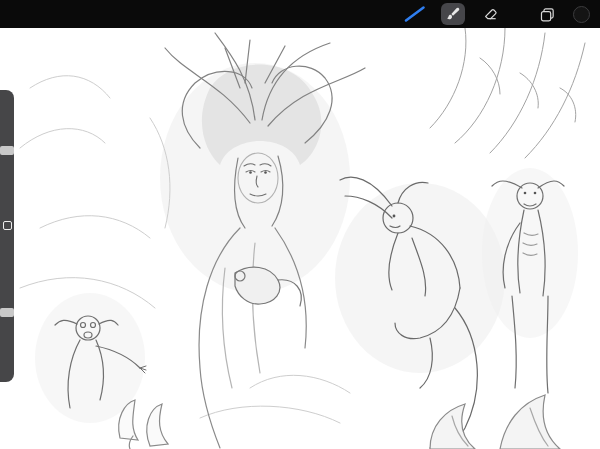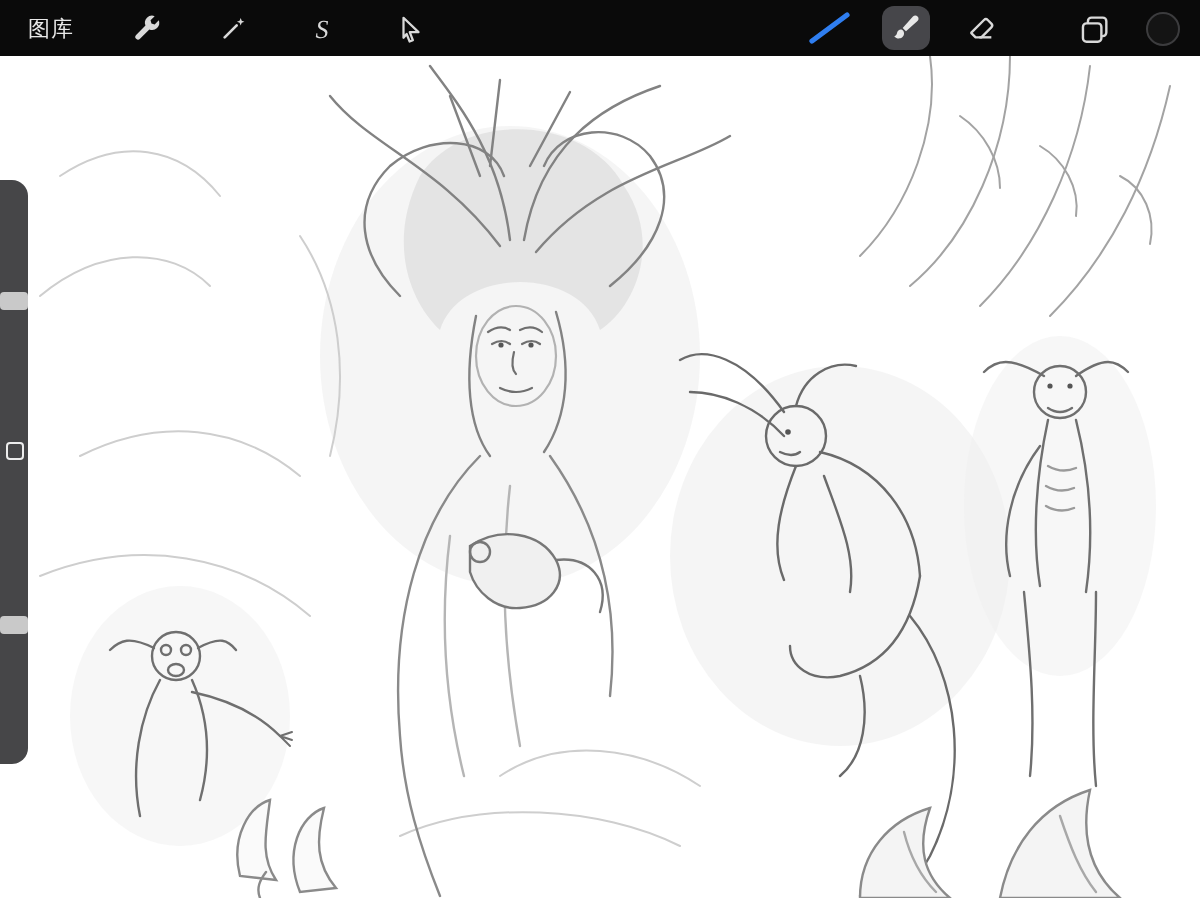--- a/index.html
+++ b/index.html
@@ -57,46 +57,20 @@
     background:transparent; border:1.5px solid #ededed; border-radius:2px;
     cursor:pointer; padding:0;
   }
 </style>
 </head>
 <body>
 
 <div class="app">
 
   <header class="topbar">
-    <div class="tb-left">
-      <button class="gallery-btn">图库</button>
-
-      <button class="tool-btn" title="">
-        <svg width="16" height="16" viewBox="0 0 24 24" fill="#d9d9d9">
-          <path d="M21.6 6.2a5.4 5.4 0 0 1-7.1 6.9l-7 7a2.05 2.05 0 0 1-2.9-2.9l7-7a5.4 5.4 0 0 1 6.9-7.1l-3.1 3.1.7 2.4 2.4.7 3.1-3.1z"></path>
-        </svg>
-      </button>
-
-      <button class="tool-btn">
-        <svg width="16" height="16" viewBox="0 0 24 24" stroke="#d9d9d9" fill="none" stroke-width="2" stroke-linecap="round">
-          <line x1="5" y1="19" x2="14" y2="10"></line>
-          <path d="M17 4.5l.8 2 2 .8-2 .8-.8 2-.8-2-2-.8 2-.8z" fill="#d9d9d9" stroke="none"></path>
-        </svg>
-      </button>
-
-      <button class="tool-btn">
-        <span class="s-glyph">S</span>
-      </button>
-
-      <button class="tool-btn">
-        <svg width="15" height="15" viewBox="0 0 24 24" fill="none" stroke="#d9d9d9" stroke-width="1.8" stroke-linejoin="round">
-          <path d="M6 3l12 11.5h-7L13.5 21l-2.6 1-2.4-6L6 19z"></path>
-        </svg>
-      </button>
-    </div>
 
     <div class="tb-right">
       <span class="tool-btn">
         <svg width="24" height="20" viewBox="0 0 24 20">
           <line x1="3" y1="16.5" x2="20.5" y2="3.5" stroke="#2f7ef0" stroke-width="2.6" stroke-linecap="round"></line>
         </svg>
       </span>
 
       <button class="tool-btn active">
         <svg width="16" height="16" viewBox="0 0 24 24" fill="#e8e8e8">

